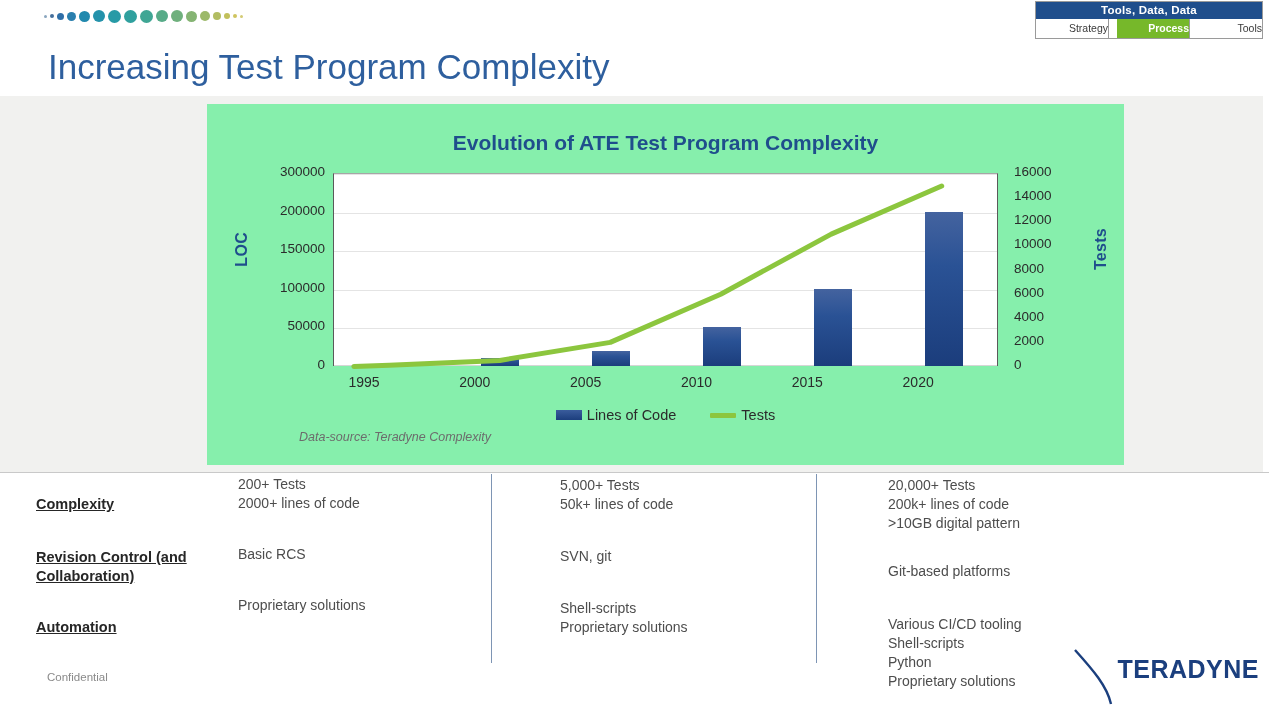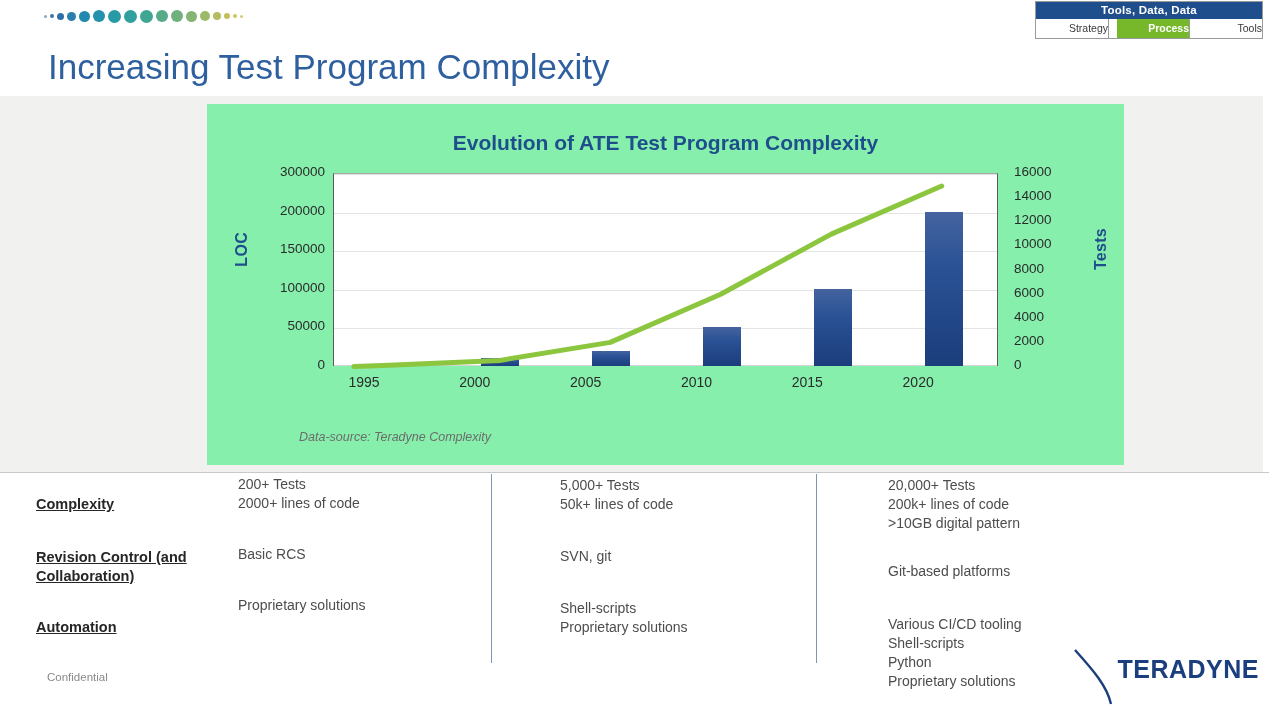--- a/index.html
+++ b/index.html
@@ -197,20 +197,30 @@
 
   <div id="xticks">
       <div class="xtick" style="left: 141.417px; width: 80px; top: 270px;">1995</div>
       <div class="xtick" style="left: 252.25px; width: 80px; top: 270px;">2000</div>
       <div class="xtick" style="left: 363.083px; width: 80px; top: 270px;">2005</div>
       <div class="xtick" style="left: 473.917px; width: 80px; top: 270px;">2010</div>
       <div class="xtick" style="left: 584.75px; width: 80px; top: 270px;">2015</div>
       <div class="xtick" style="left: 695.583px; width: 80px; top: 270px;">2020</div>
     </div>
 
+  <div class="legend" id="legend">
+      <div class="legend-item">
+        <span class="swatch-bar"></span>
+        <span>Lines of Code</span>
+      </div>
+      <div class="legend-item">
+        <span class="swatch-line" style="background: rgb(140, 198, 62);"></span>
+        <span>Tests</span>
+      </div>
+    </div>
 
   <div class="source-note">Data-source: Teradyne Complexity</div>
 </div>
 
 <div class="table-rule"></div>
 <div class="vdiv a"></div>
 <div class="vdiv b"></div>
 
 <div class="row-label" style="top:495px;">Complexity</div>
 <div class="row-label" style="top:548px;">Revision Control (and Collaboration)</div>

